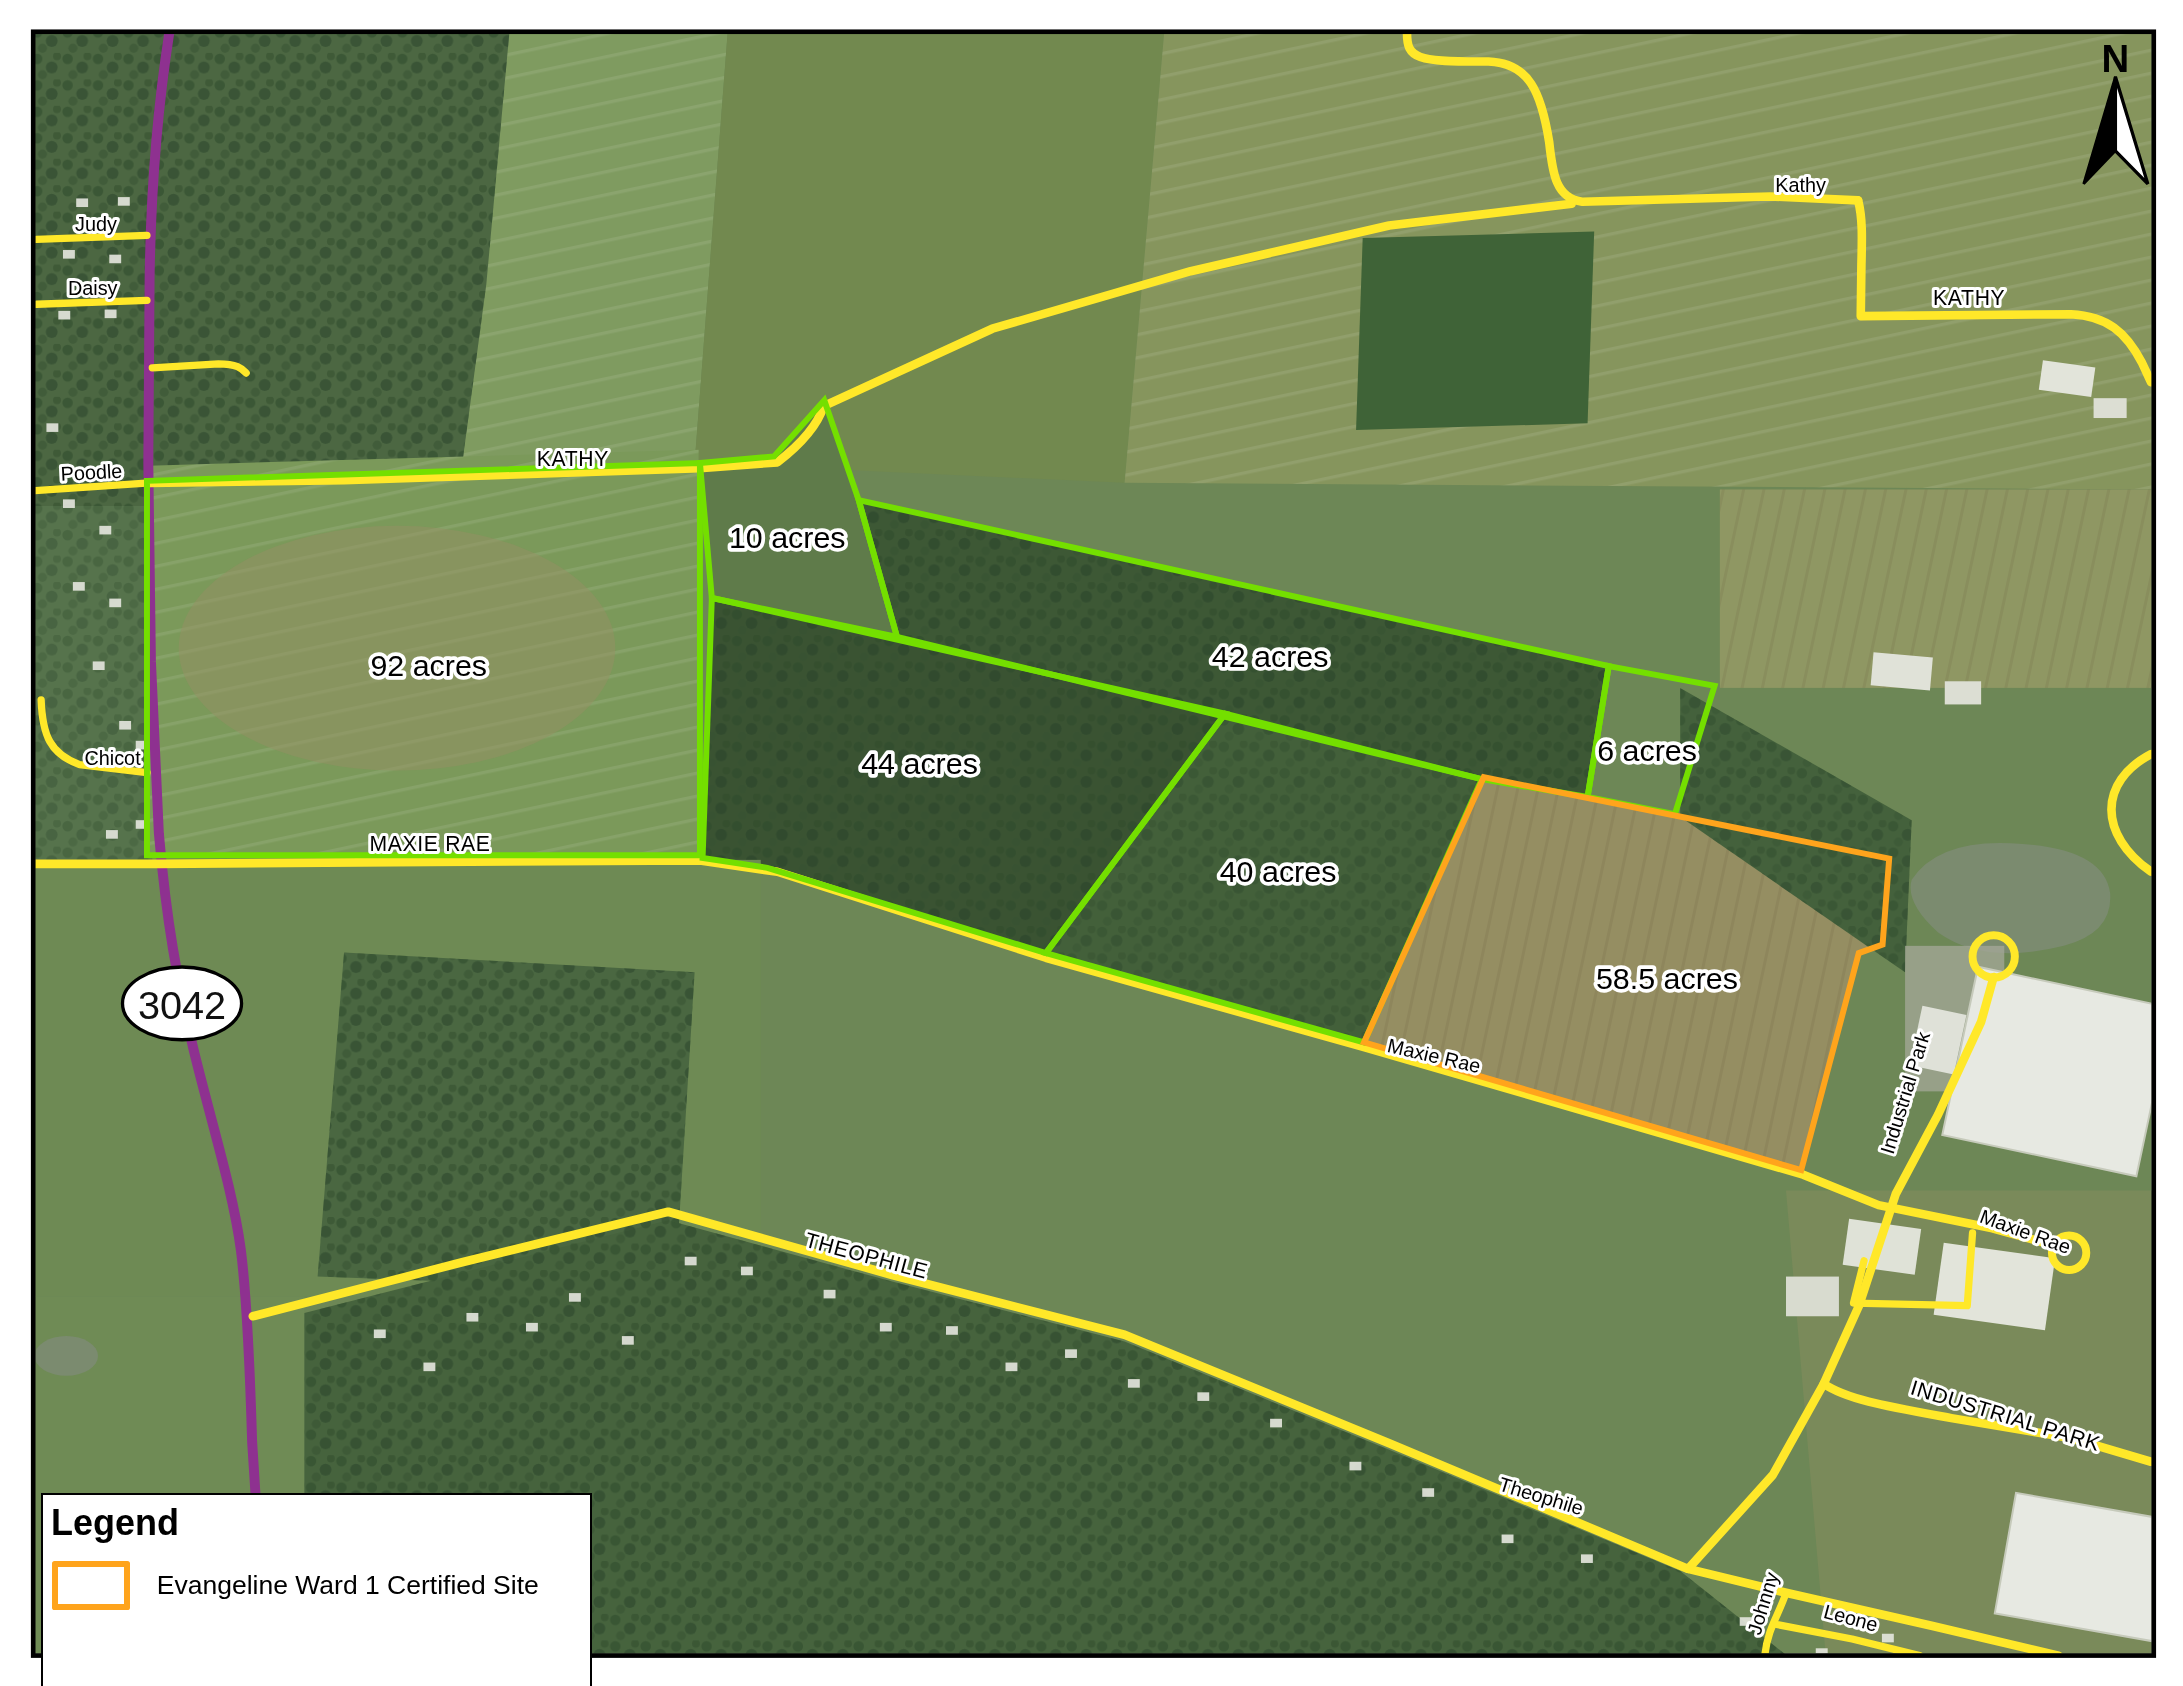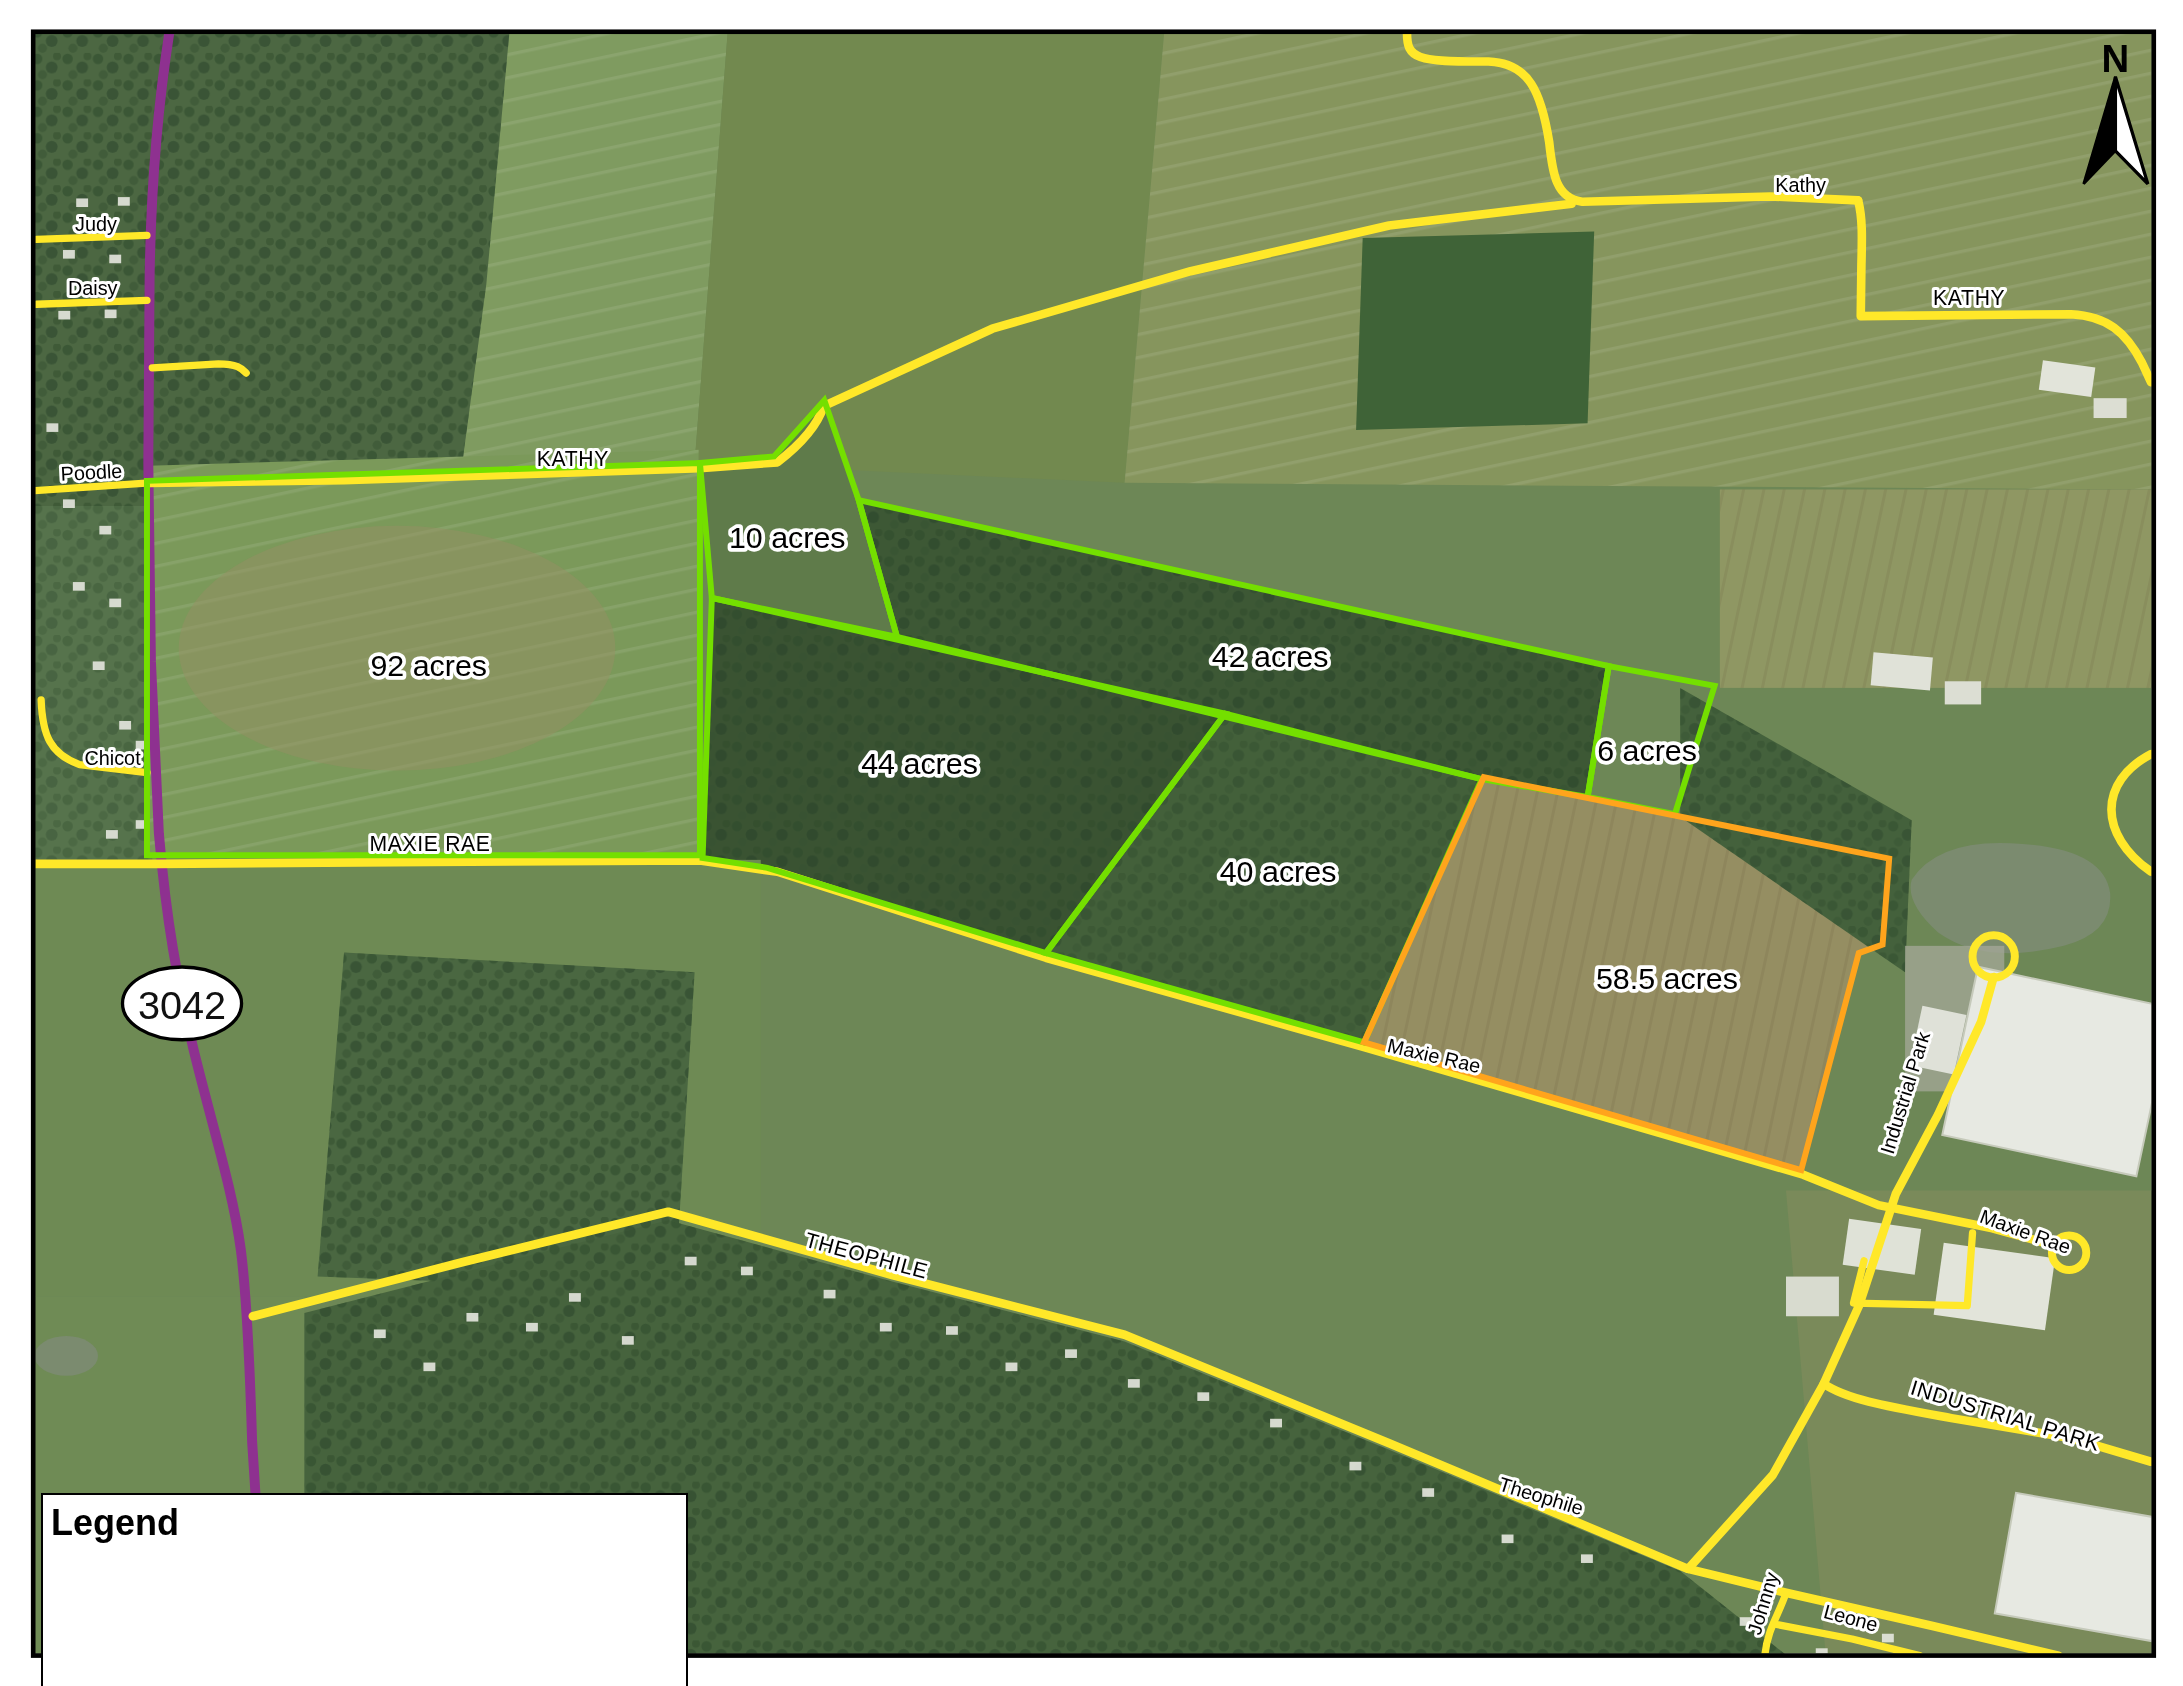--- a/index.html
+++ b/index.html
@@ -20,21 +20,21 @@
     text-anchor:middle;dominant-baseline:central;}
   
   .parcel{fill:none;stroke-width:9px;stroke-linejoin:miter;}
   .parcel.available{stroke:var(--available,#74DF00);}
   .parcel.certified{stroke:var(--certified,#FFA41C);}
   .road{fill:none;stroke:var(--road,#FFE829);stroke-width:13px;stroke-linecap:round;stroke-linejoin:round;}
   .road.thin{stroke-width:11px;}
   .highway{fill:none;stroke:var(--highway,#8E3190);stroke-width:15px;stroke-linecap:butt;}
   .culdesac{fill:none;stroke:var(--road,#FFE829);stroke-width:12px;}
   
-  #legend{position:absolute;left:41px;top:1493px;width:647px;height:194px;background:#fff;
+  #legend{position:absolute;left:41px;top:1493px;width:551px;height:194px;background:#fff;
     border-left:2px solid #000;border-top:2px solid #000;border-right:2px solid #000;box-sizing:border-box;}
   #legend .title{font-size:36px;font-weight:bold;color:#000;margin:6.6px 0 0 8px;}
   .legend-row{display:flex;align-items:center;margin:17px 0 0 9.3px;}
   .legend-swatch{width:66px;height:37px;background:#fff;border:6.6px solid #000;border-radius:2.6px;
     flex:0 0 auto;box-sizing:content-box;}
   .legend-swatch.certified{border-color:var(--certified,#FFA41C);}
   .legend-swatch.available{border-color:var(--available,#74DF00);}
   .legend-label{font-size:26.5px;color:#000;margin-left:26.5px;white-space:pre;}
 </style>
 </head>
@@ -241,15 +241,19 @@
       <polygon points="3198,116 3150,278 3198,228" fill="#000" stroke="#000" stroke-width="4"></polygon>
       <polygon points="3198,116 3247,278 3198,228" fill="#fff" stroke="#000" stroke-width="5" stroke-linejoin="miter"></polygon>
     </g>
   </g>
 
   <rect x="50" y="48" width="3206" height="2455" fill="none" stroke="#000" stroke-width="7"></rect>
 </svg>
 
 <div id="legend">
   <div class="title">Legend</div>
+  <div class="legend-row">
+    <div class="legend-swatch certified"></div>
+    <div class="legend-label">Evangeline Ward 1 Certified Site</div>
+  </div>
 </div>
 </div>
 
 
 </body></html>

